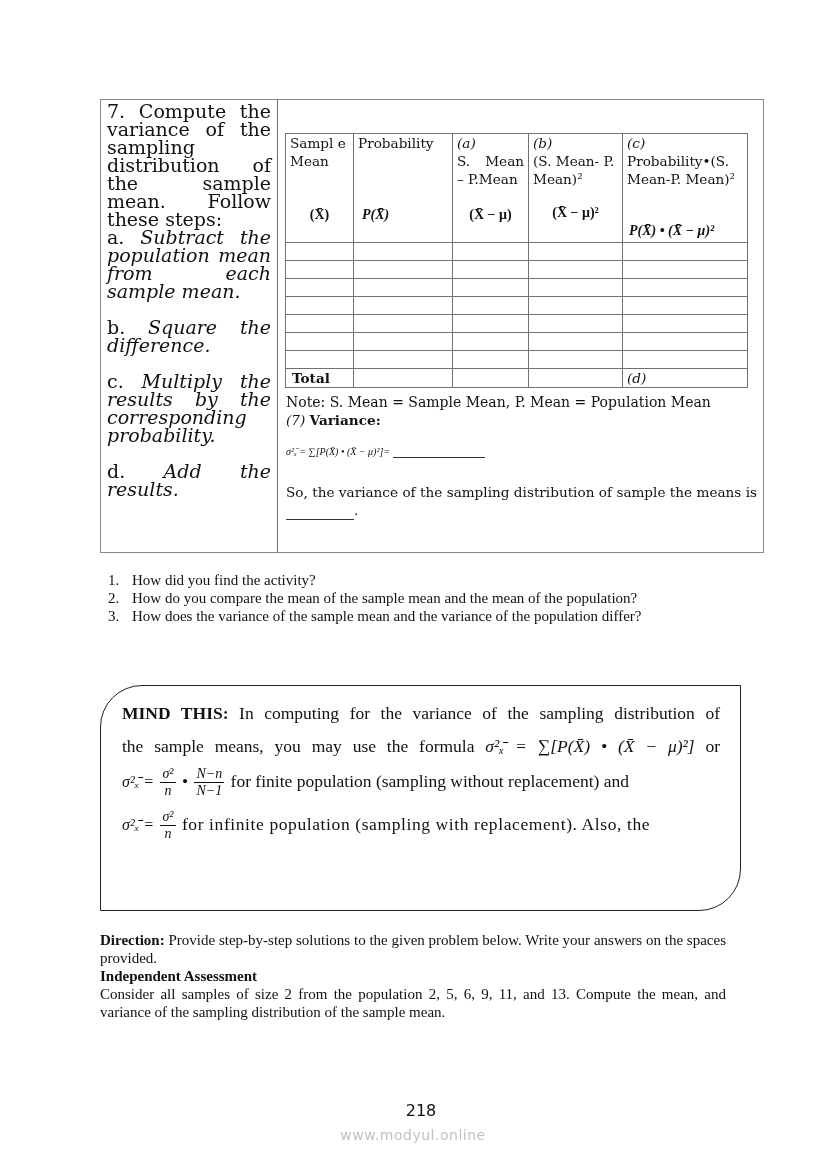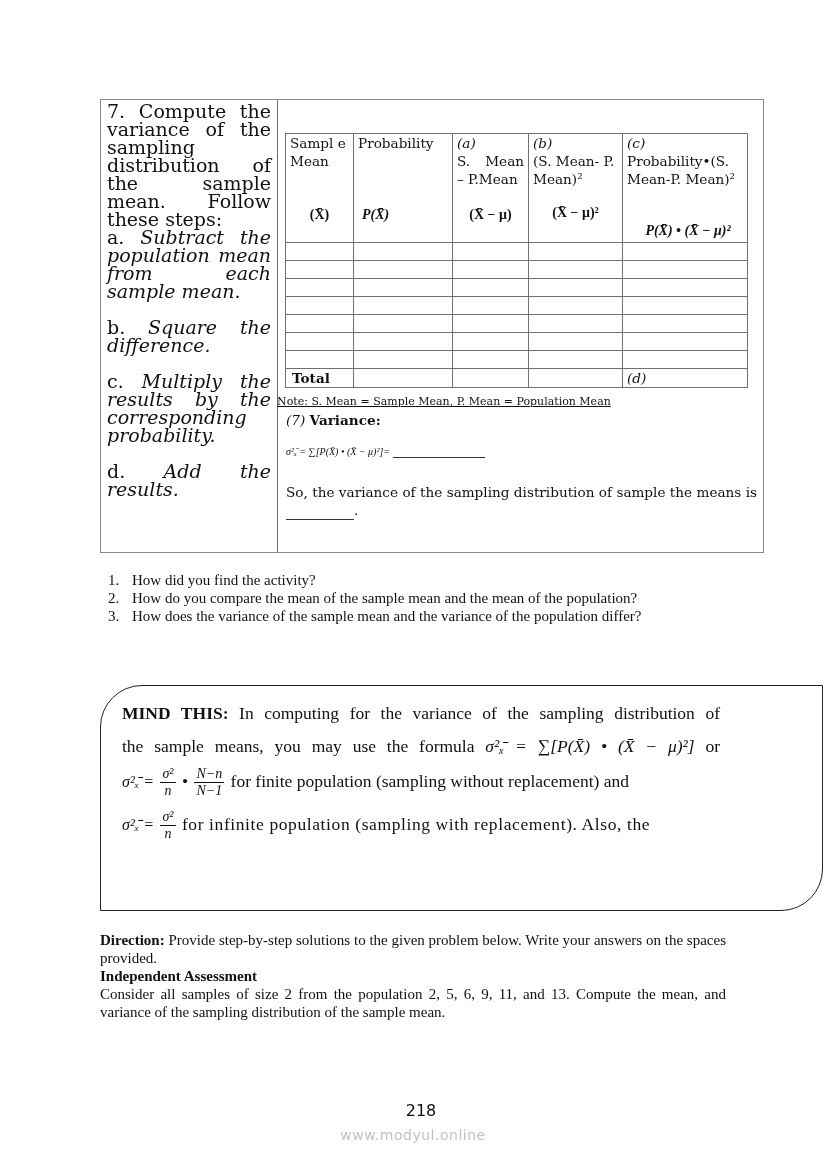--- a/index.html
+++ b/index.html
@@ -39,21 +39,21 @@
   table.inner tr.total td { height: 18px; }
   .col-label-italic { font-style: italic; }
   .sym {
     position: absolute; left: 0; right: 0; text-align: center;
     font-family: "Liberation Serif", serif; font-weight: bold; font-size: 14px;
   }
   .sym.it { font-style: italic; }
   .total-label { font-weight: bold; padding-left: 6px !important; }
 
   .note {
-    position: absolute; left: 176px; top: 293px; font-size: 11px; line-height: 18px; text-decoration: underline;
+    position: absolute; left: 185px; top: 293px; font-size: 14px; line-height: 18px;
   }
   .var-title {
     position: absolute; left: 185px; top: 311px; font-size: 13.6px; line-height: 18px;
   }
   .var-title .num { font-style: italic; }
   .var-title b { font-weight: bold; }
   .var-formula {
     position: absolute; left: 185px; top: 346px; font-size: 10px;
     font-family: "Liberation Serif", serif; font-style: italic;
   }
@@ -67,21 +67,21 @@
   .questions {
     position: absolute; left: 108px; top: 571px; width: 620px;
     font-family: "Liberation Serif", serif; font-size: 15px; line-height: 18px;
     margin: 0; padding: 0; list-style: none;
   }
   .questions li { position: relative; padding-left: 24px; text-align: justify; }
   .questions .qn { position: absolute; left: 0; }
 
   
   .mind {
-    position: absolute; left: 100px; top: 685px; width: 723px; height: 226px;
+    position: absolute; left: 100px; top: 685px; width: 641px; height: 226px;
     border: 1px solid #222; box-sizing: border-box;
     border-top-left-radius: 42px 42px; border-bottom-right-radius: 42px 42px; padding-left: 44px;
   }
   .mind .content {
     position: absolute; left: 21px; top: 14px; width: 598px;
     font-family: "Liberation Serif", serif; font-size: 17.5px; line-height: 26px;
     text-align: justify;
   }
   .mind .line { height: 26px; white-space: nowrap; margin-bottom: 7px; }
   .mind .line.j { text-align: justify; text-align-last: justify; white-space: normal; }
@@ -149,21 +149,21 @@
         <div class="sym" style="top:72px">(X̄ − μ)</div>
       </td>
       <td>
         <div class="col-label-italic">(b)</div>
         <div>(S. Mean- P. Mean)²</div>
         <div class="sym" style="top:70px">(X̄ − μ)²</div>
       </td>
       <td>
         <div class="col-label-italic">(c)</div>
         <div>Probability•(S. Mean-P. Mean)²</div>
-        <div class="sym it" style="top:88px;text-align:center;left:6px">P(X̄) •  (X̄ − μ)²</div>
+        <div class="sym it" style="top:88px;text-align:left;left:6px">P(X̄) •  (X̄ − μ)²</div>
       </td>
     </tr>
     <tr class="empty">
           <td></td>
           <td></td>
           <td></td>
           <td></td>
           <td></td>
         </tr>
     <tr class="empty">

